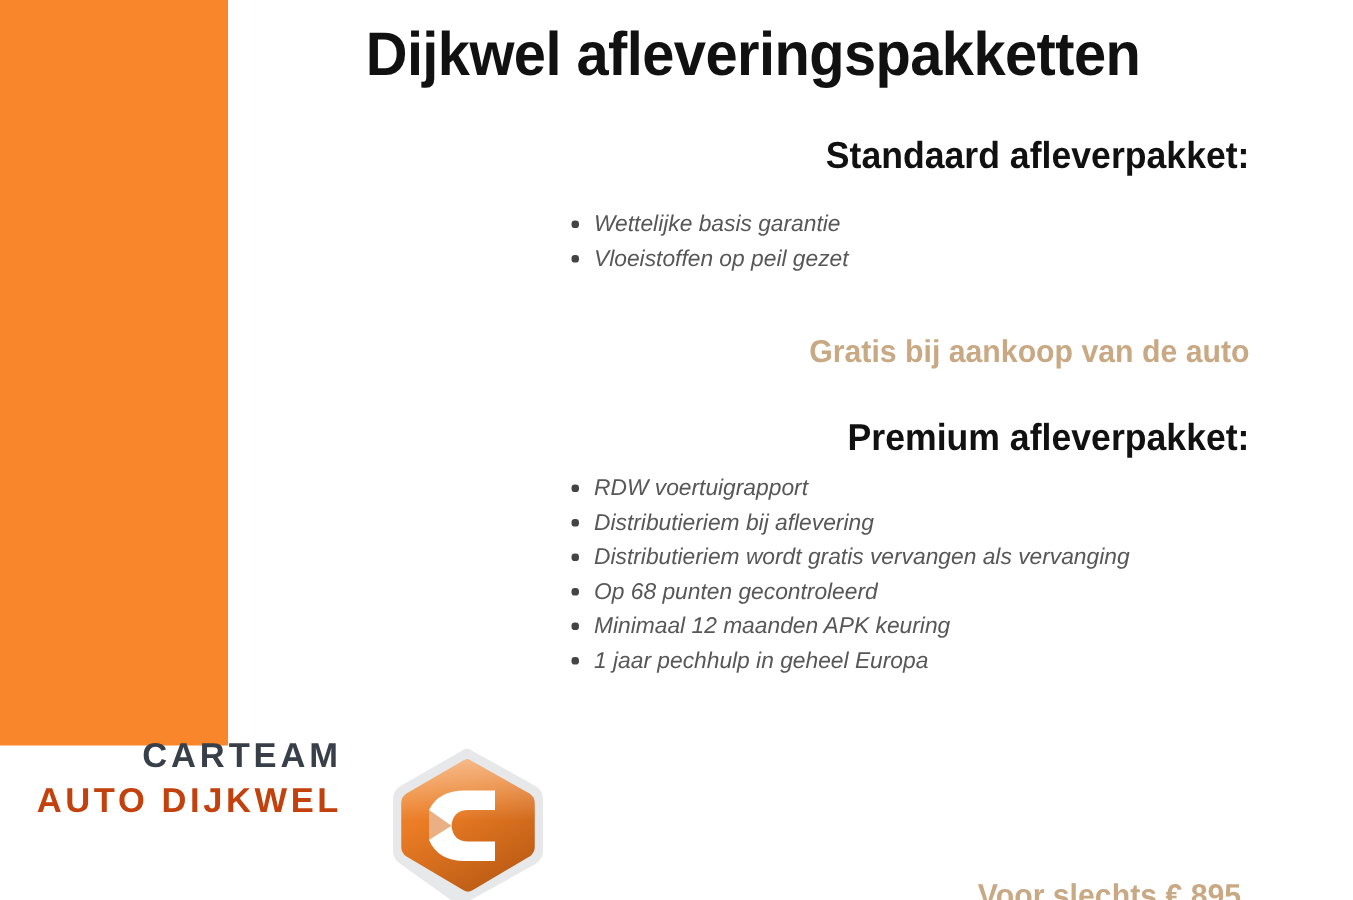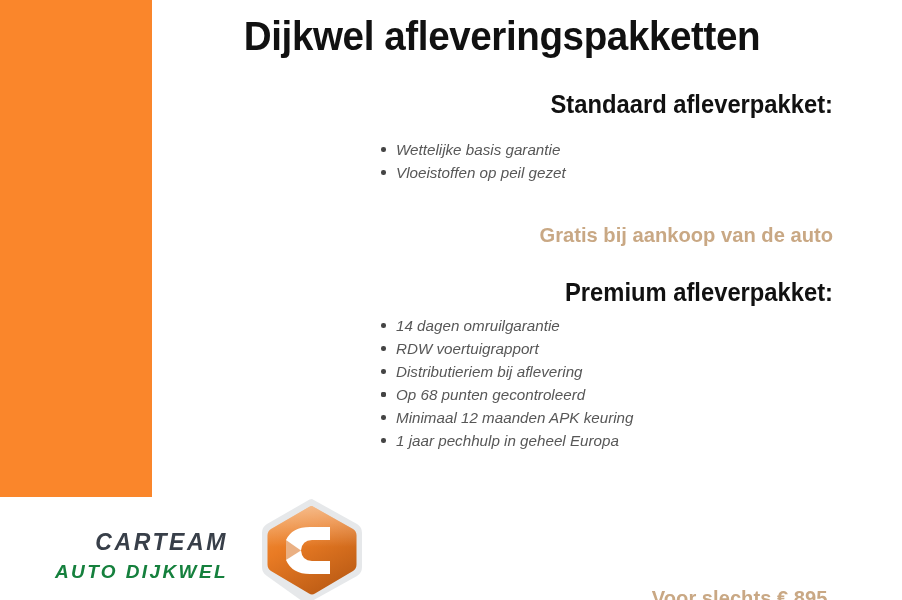--- a/index.html
+++ b/index.html
@@ -134,41 +134,40 @@
   #promo-prijs {
     left: 380px;
     top: 585px;
     width: 453px;
   }
 
   
   #brand-block {
     position: absolute;
     left: 0;
-    top: 527px;
+    top: 488px;
     width: 240px;
     text-align: right;
     padding-right: 12px;
     box-sizing: border-box;
-    font-style: italic;
   }
   #brand-carteam {
     font-family: "Liberation Sans", sans-serif;
     font-weight: bold;
     font-size: 23px;
     letter-spacing: 2.6px;
     color: #383F49;
     line-height: 30px;
   }
   #brand-auto-dijkwel {
     font-family: "Liberation Sans", sans-serif;
     font-weight: bold;
-    font-size: 19px;
+    font-size: 23px;
     letter-spacing: 2.4px;
-    color: #15803d;
+    color: #c2410c;
     line-height: 30px;
   }
 
   
   #logo-hex {
     position: absolute;
     left: 256px;
     top: 497px;
     width: 112px;
     height: 106px;
@@ -196,32 +195,29 @@
     </li>
   </ul>
 
   <div id="promo-gratis" class="promo-line">Gratis bij aankoop van de auto</div>
 
   <div id="heading-premium" class="section-heading">Premium afleverpakket:</div>
 
   <ul id="list-premium" class="bullet-list">
     <li>
       <span class="dot"></span>
-      <span class="txt">14 dagen omruilgarantie</span>
-    </li>
-    <li>
-      <span class="dot"></span>
       <span class="txt">RDW voertuigrapport</span>
     </li>
     <li>
       <span class="dot"></span>
       <span class="txt">Distributieriem bij aflevering</span>
     </li>
     <li>
       <span class="dot"></span>
+      <span class="txt">Distributieriem wordt gratis vervangen als vervanging</span>
     </li>
     <li>
       <span class="dot"></span>
       <span class="txt">Op 68 punten gecontroleerd</span>
     </li>
     <li>
       <span class="dot"></span>
       <span class="txt">Minimaal 12 maanden APK keuring</span>
     </li>
     <li>

